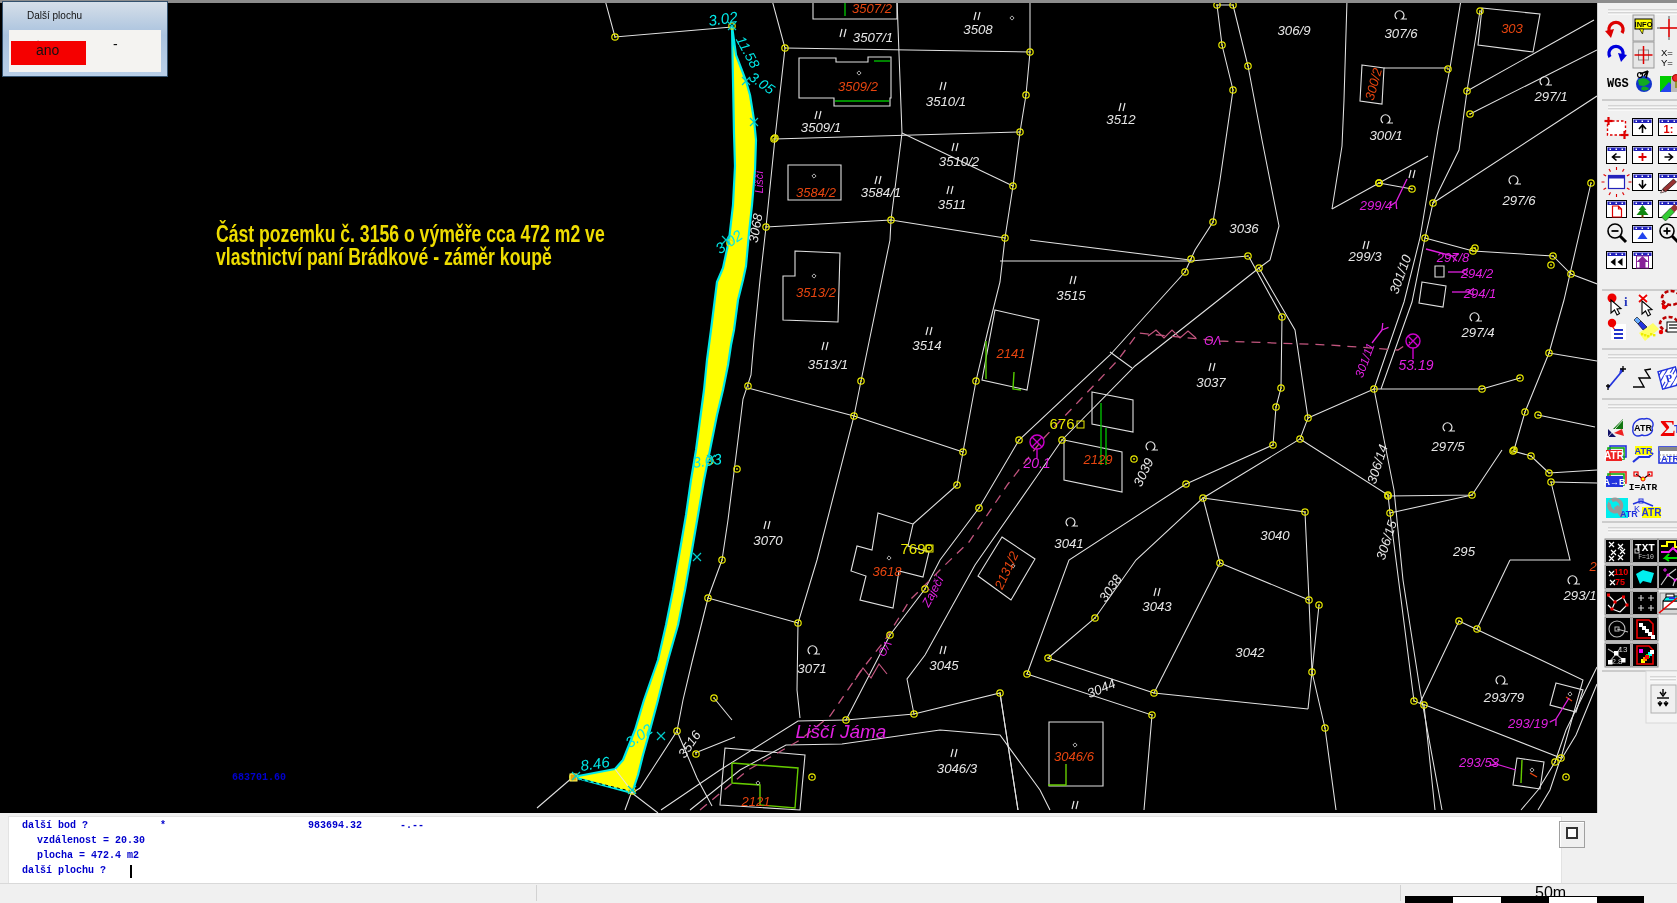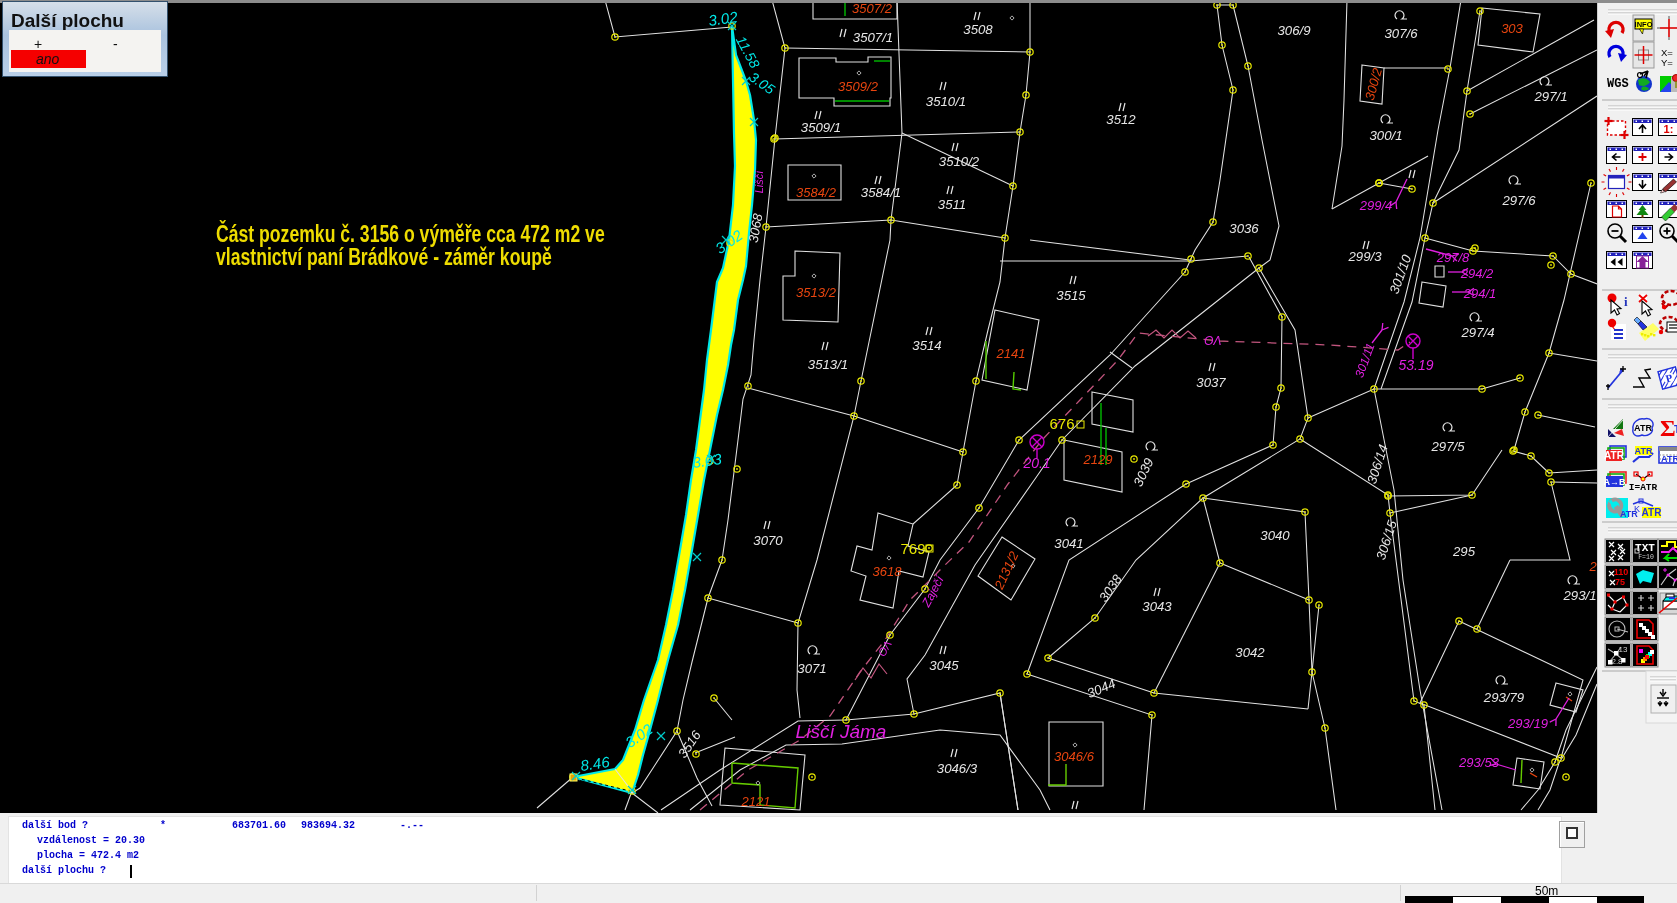--- a/index.html
+++ b/index.html
@@ -1325,53 +1325,53 @@
 </g>
 </svg>
 </div>
 
 <div class="abs" id="bottombar"></div>
 
 <div class="abs" id="cmdbox"></div>
 
 <div class="cmd" style="left:22px;top:820px;">další bod ?</div>
 <div class="cmd" style="left:160px;top:820px;">*</div>
-<div class="cmd" style="left:232px;top:820px;">683701.60</div>
-<div class="cmd" style="left:301px;top:820px;">983694.32</div>
+<div class="cmd" style="left:232px;top:772px;">683701.60</div>
+<div class="cmd" style="left:308px;top:820px;">983694.32</div>
 <div class="cmd" style="left:400px;top:820px;">-.--</div>
 
 <div class="cmd" style="left:37px;top:835px;">vzdálenost = 20.30</div>
 
 <div class="cmd" style="left:37px;top:850px;">plocha = 472.4 m2</div>
 
 <div class="cmd" style="left:22px;top:865px;font-family:Liberation Mono, monospace;">další plochu ?</div>
 <div class="abs" style="left:130px;top:865px;width:2px;height:13px;background:#000;"></div>
 
 <div class="abs" style="left:1559px;top:821px;width:24px;height:25px;background:#f0f0f0;border:1px solid #a0a0a0;box-shadow:inset 1px 1px 0 #fff;"></div>
 <div class="abs" style="left:1566px;top:827px;width:8px;height:8px;border:2px solid #333;background:#fff;"></div>
 
 <div class="abs" id="statusbar"></div>
 <div class="vsep" style="left:536px;"></div>
 <div class="vsep" style="left:1400px;"></div>
 
-<div class="abs" style="left:1535px;top:884px;width:40px;font-size:12px;color:#000;">50m</div>
+<div class="abs" style="left:1535px;top:884px;width:40px;font-size:16px;color:#000;">50m</div>
 
 <div class="abs" style="left:1405px;top:896px;width:239px;height:7px;background:#fff;border-top:1px solid #000;"></div>
 <div class="abs" style="left:1405px;top:896px;width:48px;height:7px;background:#000;"></div>
 <div class="abs" style="left:1501px;top:896px;width:48px;height:7px;background:#000;"></div>
 <div class="abs" style="left:1597px;top:896px;width:47px;height:7px;background:#000;"></div>
 
 <div class="abs" style="left:2px;top:1px;width:164px;height:74px;background:linear-gradient(#d6dfe9,#a9c2de 45%,#b9cfe8);border:1px solid #33516e;">
 
-  <div class="abs" style="left:8px;top:8px;font-size:19px;color:#111;font-weight:bold;">Další plochu</div>
+  <div class="abs" style="left:24px;top:8px;font-size:10px;color:#111;">Další plochu</div>
 
   <div class="abs" style="left:6px;top:28px;width:152px;height:42px;background:#f4f3f1;">
 
     <div class="abs" style="left:25px;top:6px;width:40px;font-size:14px;color:#111;">+</div>
 
     <div class="abs" style="left:104px;top:6px;width:40px;font-size:14px;color:#111;">-</div>
 
-    <div class="abs" style="left:2px;top:20px;width:75px;height:18px;background:#f50000;font-style:italic;">
+    <div class="abs" style="left:2px;top:11px;width:75px;height:24px;background:#f50000;">
       <div class="abs" style="left:25px;top:1px;font-size:14px;color:#111;">ano</div>
     </div>
   </div>
 </div>
 </div>
 
 </body></html>

